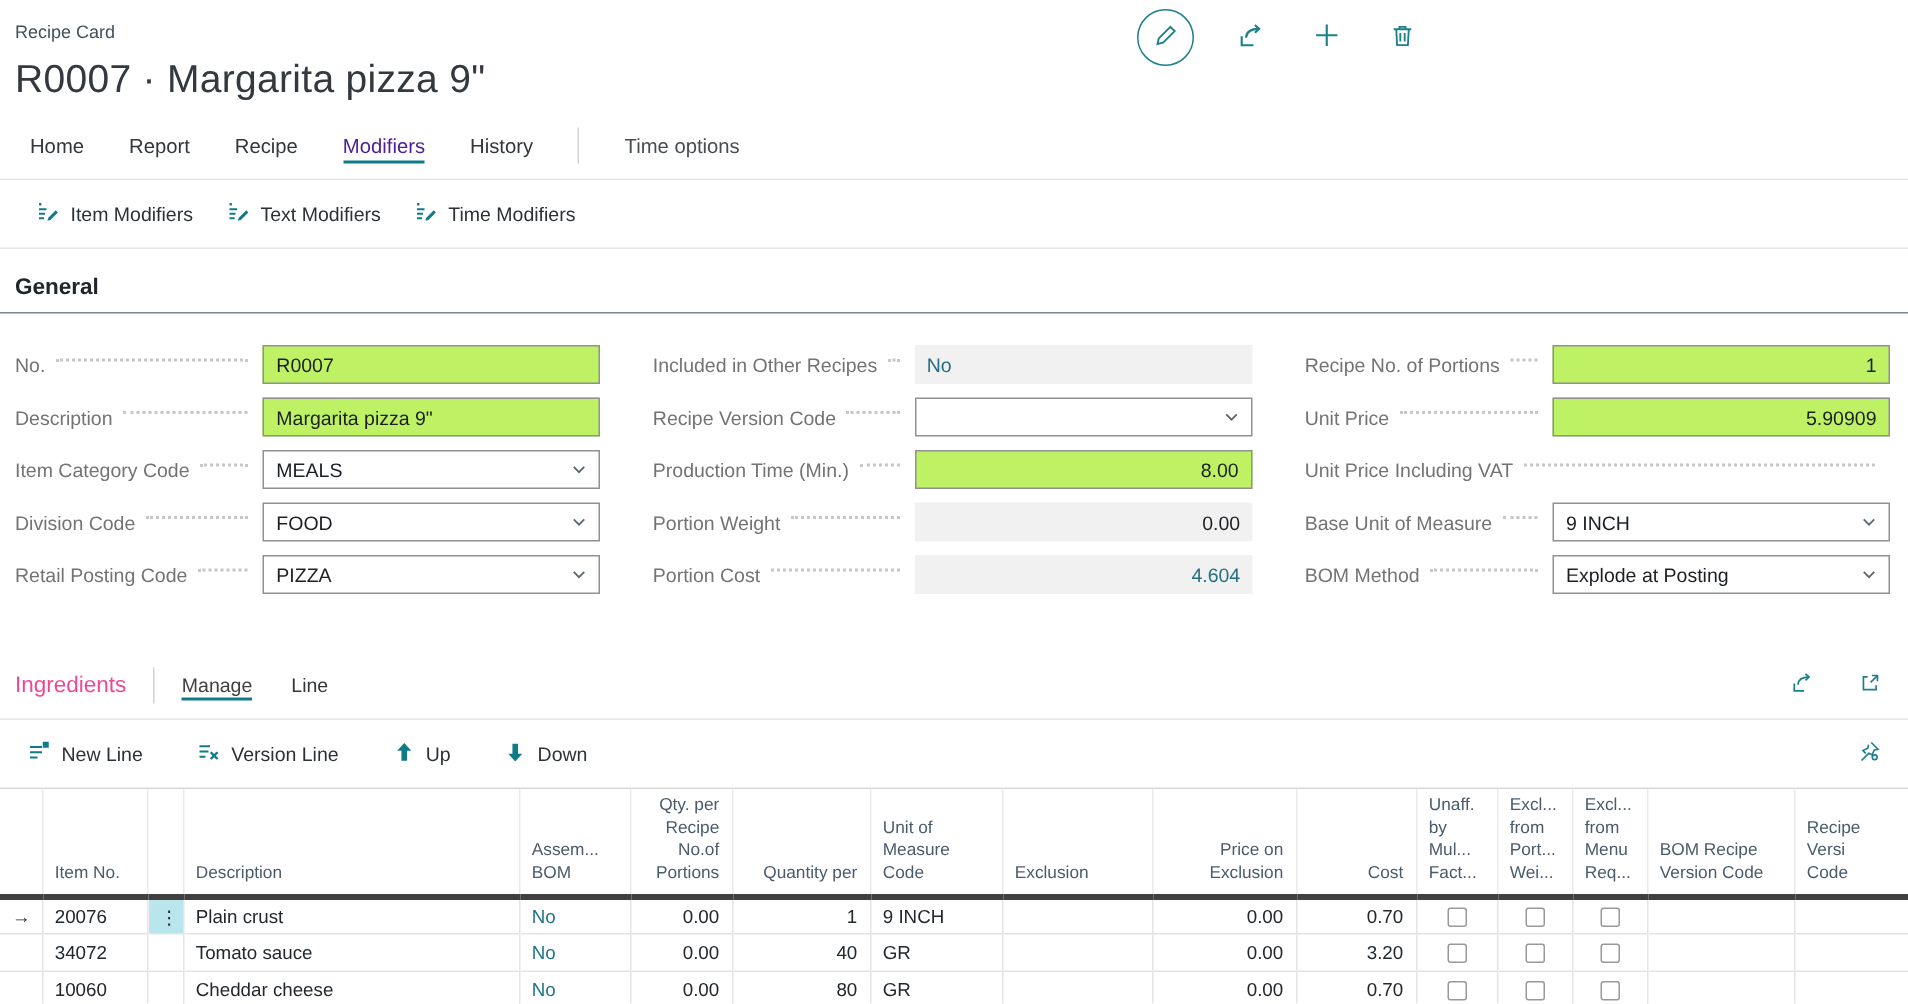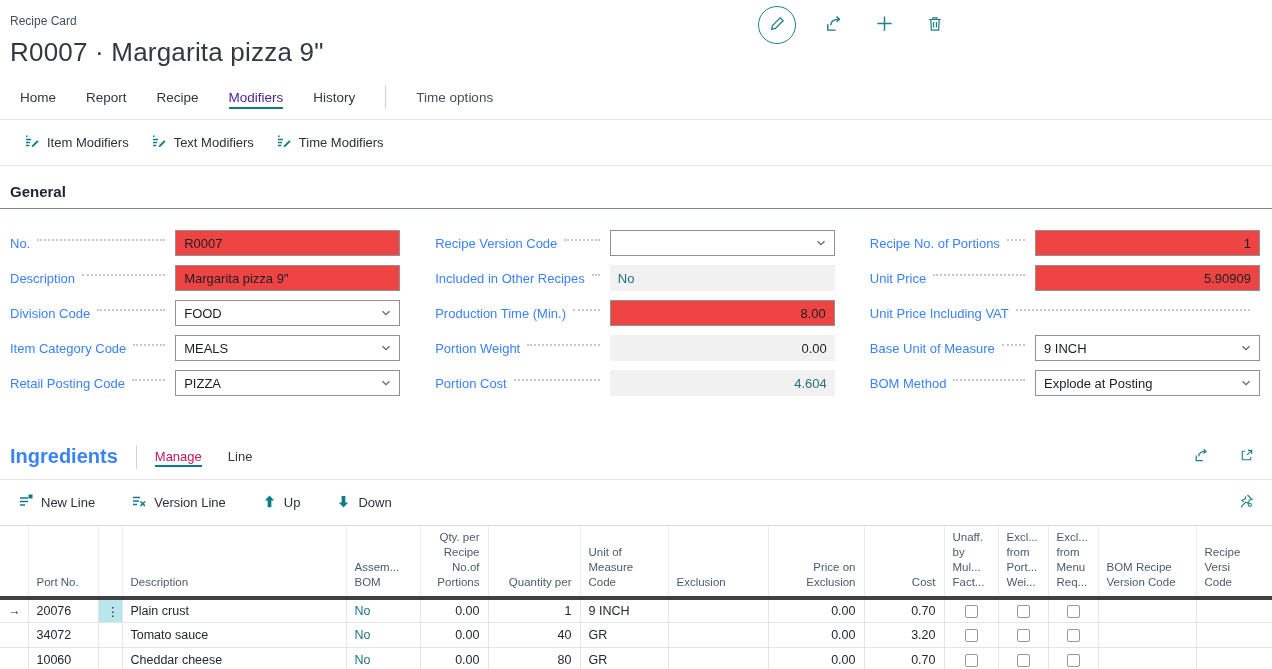--- a/index.html
+++ b/index.html
@@ -20,36 +20,36 @@
   .more { color:#474d52; }
 
   .modbar { display:flex; align-items:center; gap:22px; padding:13px 0 13px 24px; border-bottom:1px solid #e6e6e6; }
   .modbtn { display:flex; align-items:center; gap:7px; font-size:13px; color:#2b3135; background:none; border:none; cursor:pointer; }
 
   .section-title { font-size:15px; font-weight:700; color:#20262b; padding:17px 0 8px 10px; }
   .section-rule { border:none; border-top:1px solid #7c8690; }
 
   .fields { display:grid; grid-template-columns:repeat(3,1fr); column-gap:35px; padding:21px 12px 0 10px; }
   .field { display:flex; align-items:center; height:26px; margin-bottom:9px; }
-  .flabel { font-size:13px; color:#3b82f6; white-space:nowrap; }
+  .flabel { font-size:13px; color:#737373; white-space:nowrap; }
   .leader { flex:1; border-bottom:2px dotted #c9c6c3; margin:0 10px 0 7px; transform:translateY(-3px); min-width:8px; }
   .ctrl { width:225px; height:26px; font-size:13px; color:#1b1f23; flex:none; }
-  input.ctrl { border:1px solid #919191; padding:0 8px; background:#ef4444; font-family:inherit; }
+  input.ctrl { border:1px solid #919191; padding:0 8px; background:#bef264; font-family:inherit; }
   .ctrl.num { text-align:right; }
   .selectbox { border:1px solid #919191; background:#fff; display:flex; align-items:center; padding:0 6px 0 8px; cursor:pointer; }
   .selectbox span { flex:1; white-space:nowrap; overflow:hidden; }
   .disabledbox { background:#f2f1f1; display:flex; align-items:center; padding:0 8px; }
   .disabledbox.num { justify-content:flex-end; }
   .linkval { color:#266f83; }
 
   .ing-header { display:flex; align-items:center; gap:18px; margin-top:29px; padding:9px 14px 9px 10px; border-bottom:1px solid #e6e6e6; }
-  .ing-title { font-size:20px; font-weight:700; color:#3b82f6; }
+  .ing-title { font-size:15px; font-weight:400; color:#ec4899; }
   .ing-tabs { display:flex; gap:26px; }
   .ing-tab { font-size:13px; color:#32373c; background:none; border:none; cursor:pointer; position:relative; }
-  .ing-tab.active { color:#be185d; }
+  .ing-tab.active { color:#404040; }
   .ing-tab.active::after { content:""; position:absolute; left:0; right:0; bottom:-3px; height:2px; background:#0f7b88; }
   .ing-icons { margin-left:auto; display:flex; gap:22px; }
 
   .line-actions { display:flex; align-items:center; gap:36px; padding:9px 14px 9px 18px; }
   .pin { margin-left:auto; }
 
   .grid { border-collapse:collapse; table-layout:fixed; width:1272px; }
   .grid th { vertical-align:bottom; text-align:left; font-weight:400; font-size:11.5px; line-height:1.3;
     color:#4a5b6c; padding:4px 8px 6px; border-top:1px solid #d8d8d8; border-bottom:4px solid #404040;
     border-left:1px solid #ebebeb; white-space:pre-line; }
@@ -155,67 +155,67 @@
       <span class="flabel">No.</span>
         <span class="leader"></span>
       <input class="ctrl" value="R0007" style="">
     </div>
     <div class="field">
       <span class="flabel">Description</span>
         <span class="leader"></span>
       <input class="ctrl" value="Margarita pizza 9&quot;" style="">
     </div>
     <div class="field">
+      <span class="flabel">Item Category Code</span>
+        <span class="leader"></span>
+      <div class="ctrl selectbox">
+        <span>MEALS</span>
+        <svg width="14" height="14" viewBox="0 0 16 16" fill="none" stroke="#5b6770" stroke-width="1.4">
+            <path d="M4 6l4 4 4-4"></path>
+          </svg>
+      </div>
+    </div>
+    <div class="field">
       <span class="flabel">Division Code</span>
         <span class="leader"></span>
       <div class="ctrl selectbox">
         <span>FOOD</span>
         <svg width="14" height="14" viewBox="0 0 16 16" fill="none" stroke="#5b6770" stroke-width="1.4">
             <path d="M4 6l4 4 4-4"></path>
           </svg>
       </div>
     </div>
     <div class="field">
-      <span class="flabel">Item Category Code</span>
-        <span class="leader"></span>
-      <div class="ctrl selectbox">
-        <span>MEALS</span>
-        <svg width="14" height="14" viewBox="0 0 16 16" fill="none" stroke="#5b6770" stroke-width="1.4">
-            <path d="M4 6l4 4 4-4"></path>
-          </svg>
-      </div>
-    </div>
-    <div class="field">
       <span class="flabel">Retail Posting Code</span>
         <span class="leader"></span>
       <div class="ctrl selectbox">
         <span>PIZZA</span>
         <svg width="14" height="14" viewBox="0 0 16 16" fill="none" stroke="#5b6770" stroke-width="1.4">
             <path d="M4 6l4 4 4-4"></path>
           </svg>
       </div>
     </div>
   </div>
 
   <div class="fcol">
-    <div class="field">
-      <span class="flabel">Recipe Version Code</span>
-        <span class="leader"></span>
-      <div class="ctrl selectbox">
-        <span></span>
-        <svg width="14" height="14" viewBox="0 0 16 16" fill="none" stroke="#5b6770" stroke-width="1.4">
-            <path d="M4 6l4 4 4-4"></path>
-          </svg>
-      </div>
-    </div>
     <div class="field">
       <span class="flabel">Included in Other Recipes</span>
         <span class="leader"></span>
       <div class="ctrl disabledbox">
         <span class="linkval">No</span>
+      </div>
+    </div>
+    <div class="field">
+      <span class="flabel">Recipe Version Code</span>
+        <span class="leader"></span>
+      <div class="ctrl selectbox">
+        <span></span>
+        <svg width="14" height="14" viewBox="0 0 16 16" fill="none" stroke="#5b6770" stroke-width="1.4">
+            <path d="M4 6l4 4 4-4"></path>
+          </svg>
       </div>
     </div>
     <div class="field">
       <span class="flabel">Production Time (Min.)</span>
         <span class="leader"></span>
       <input class="ctrl num" value="8.00" style="">
     </div>
     <div class="field">
       <span class="flabel">Portion Weight</span>
         <span class="leader"></span>
@@ -358,21 +358,21 @@
       <col style="width:80px">
       <col style="width:54px">
     <col style="width:50px">
       <col style="width:50px">
       <col style="width:98px">
       <col style="width:76px">
   </colgroup>
   <thead>
     <tr>
       <th></th>
-      <th>Port No.</th>
+      <th>Item No.</th>
       <th></th>
       <th>Description</th>
       <th>Assem...
 BOM</th>
       <th class="num">Qty. per Recipe
 No.of Portions</th>
       <th class="num">Quantity per</th>
       <th>Unit of
 Measure Code</th>
       <th>Exclusion</th>

